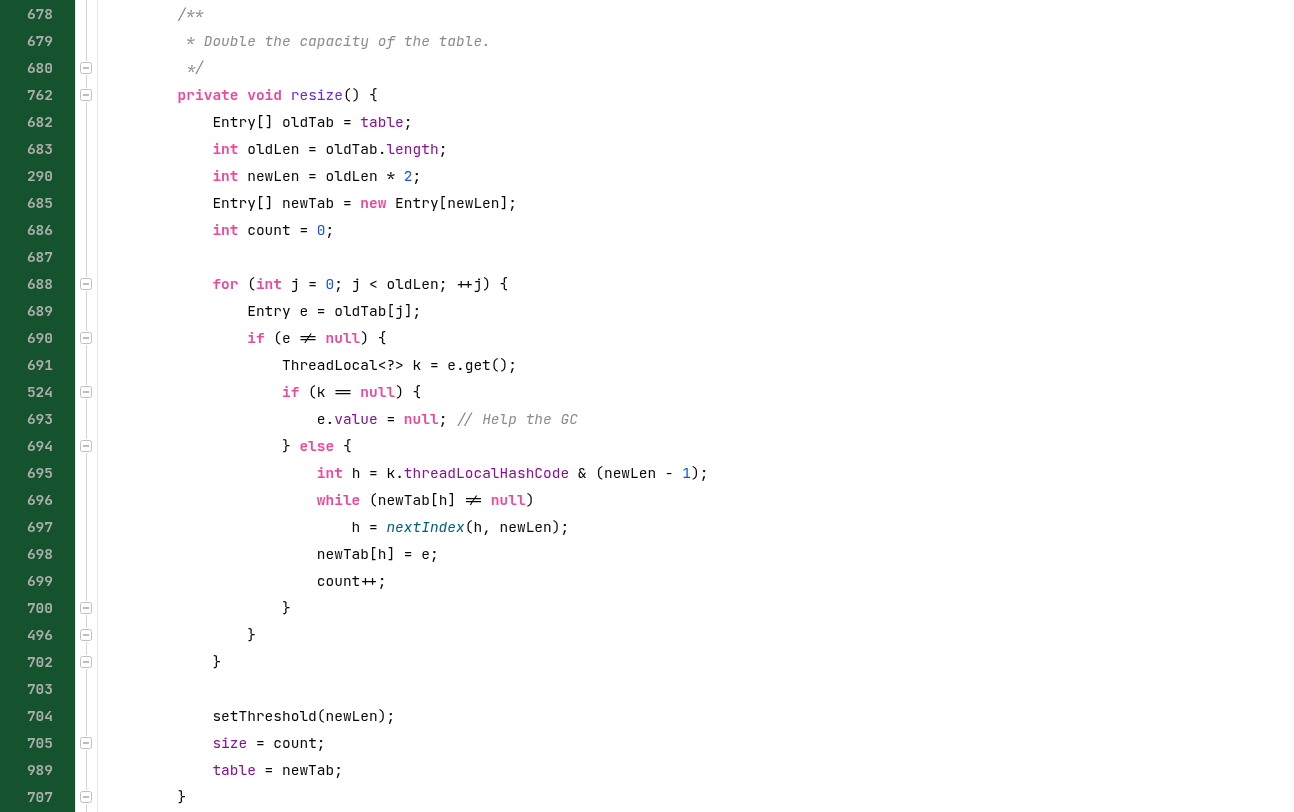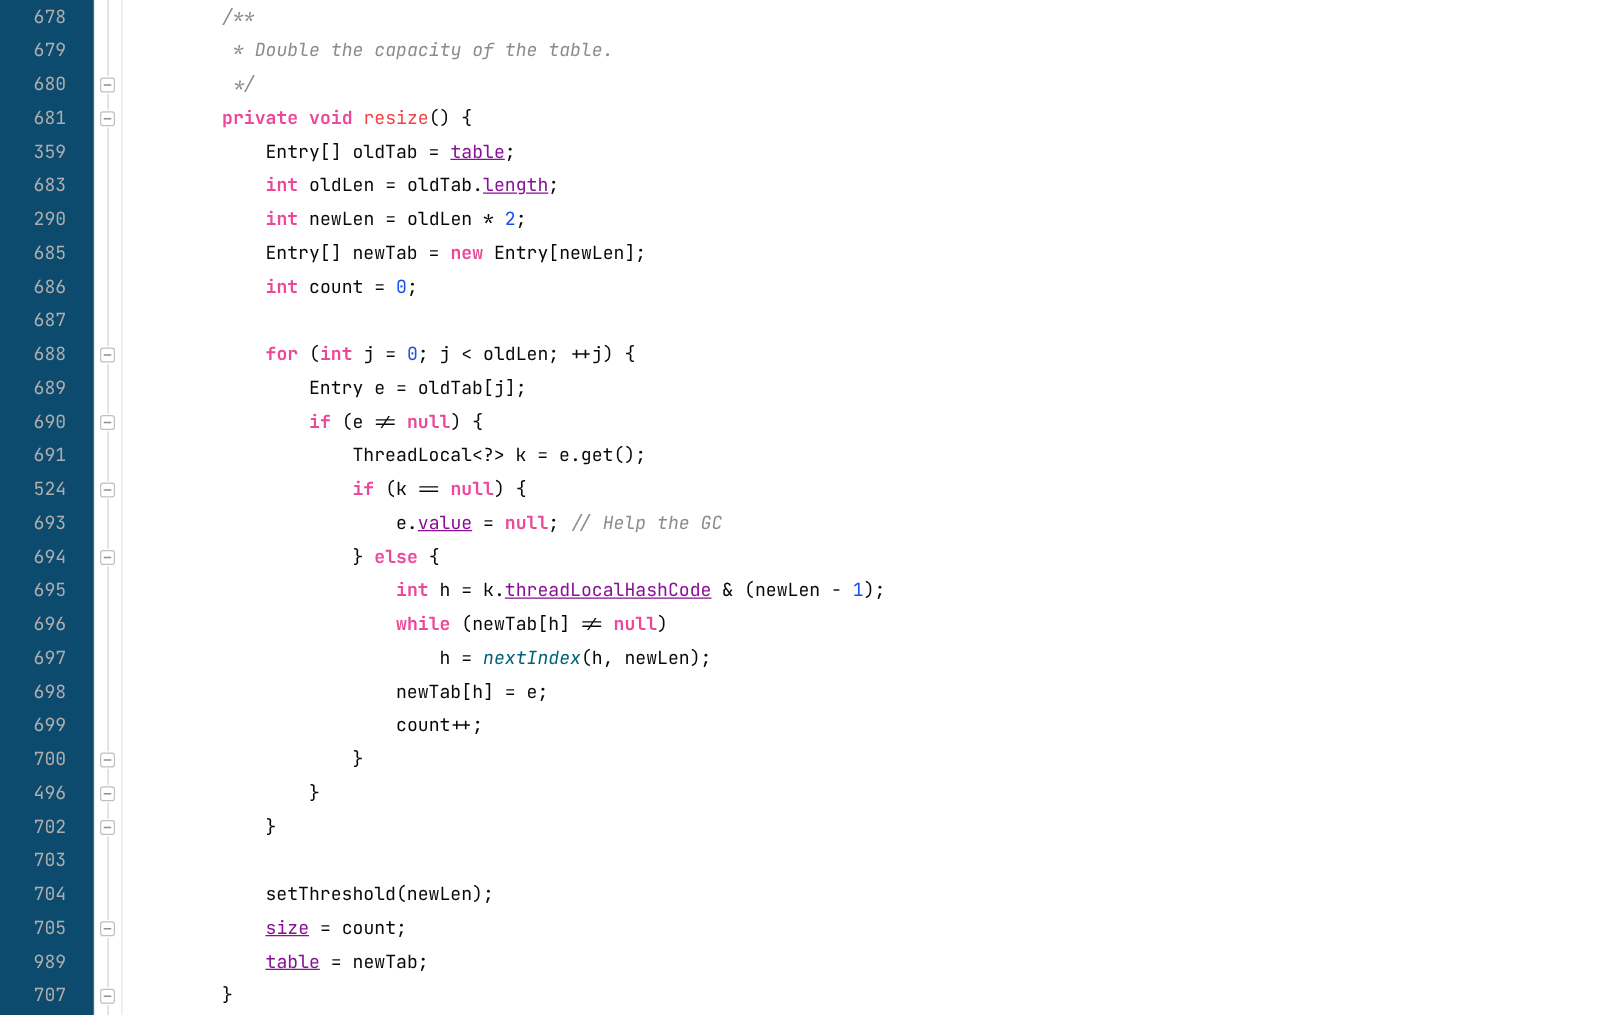--- a/index.html
+++ b/index.html
@@ -10,28 +10,29 @@
     color: #080808;
     line-height: 27px;
     overflow: hidden;
   }
   .editor {
     display: flex;
     height: 812px;
     width: 1294px;
   }
   .gutter {
-    background: #0c4a6e;
+    background: #14532d;
     color: #adadad;
     text-align: right;
     padding-right: 22px;
     width: 76px;
     flex-shrink: 0;
     user-select: none;
     border-right: 1px solid #e8e8e8;
+    font-weight: bold;
   }
   .gutter-line { height: 27px; }
   .fold-col {
     width: 22px;
     flex-shrink: 0;
     background: #ffffff;
     position: relative;
     border-right: 1px solid #e8e8e8;
   }
   .fold-line {
@@ -54,37 +55,37 @@
     background: #fff;
   }
   .code {
     padding-left: 10px;
     white-space: pre;
     flex: 1;
   }
   .code-line { height: 27px; }
 
   .kw { color: #ec4899; font-weight: bold; }
-  .field { color: #871094; text-decoration: underline; }
-  .method-decl { color: #ef4444; }
+  .field { color: #871094; }
+  .method-decl { color: #6d28d9; }
   .static-call { color: #00627a; font-style: italic; text-align: center; }
   .num { color: #1750eb; }
   .comment { color: #8c8c8c; font-style: italic; }
   .reassigned { text-decoration-color: #909090; }
 </style>
 </head>
 <body>
 
 <div class="editor">
   <div class="gutter" id="gutter">
       <div class="gutter-line">678</div>
       <div class="gutter-line">679</div>
       <div class="gutter-line">680</div>
-      <div class="gutter-line">681</div>
-      <div class="gutter-line">359</div>
+      <div class="gutter-line">762</div>
+      <div class="gutter-line">682</div>
       <div class="gutter-line">683</div>
       <div class="gutter-line">290</div>
       <div class="gutter-line">685</div>
       <div class="gutter-line">686</div>
       <div class="gutter-line">687</div>
       <div class="gutter-line">688</div>
       <div class="gutter-line">689</div>
       <div class="gutter-line">690</div>
       <div class="gutter-line">691</div>
       <div class="gutter-line">524</div>

